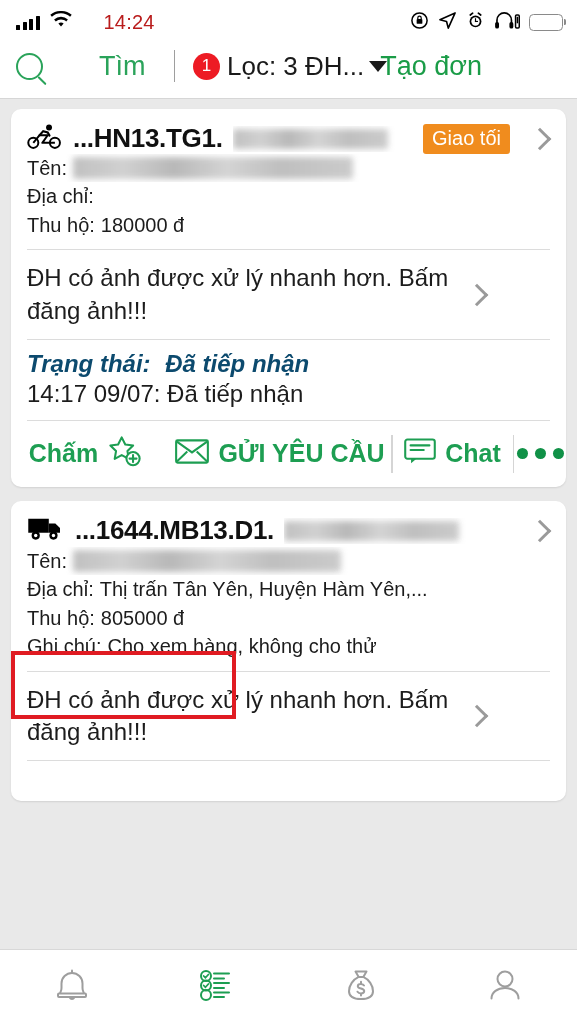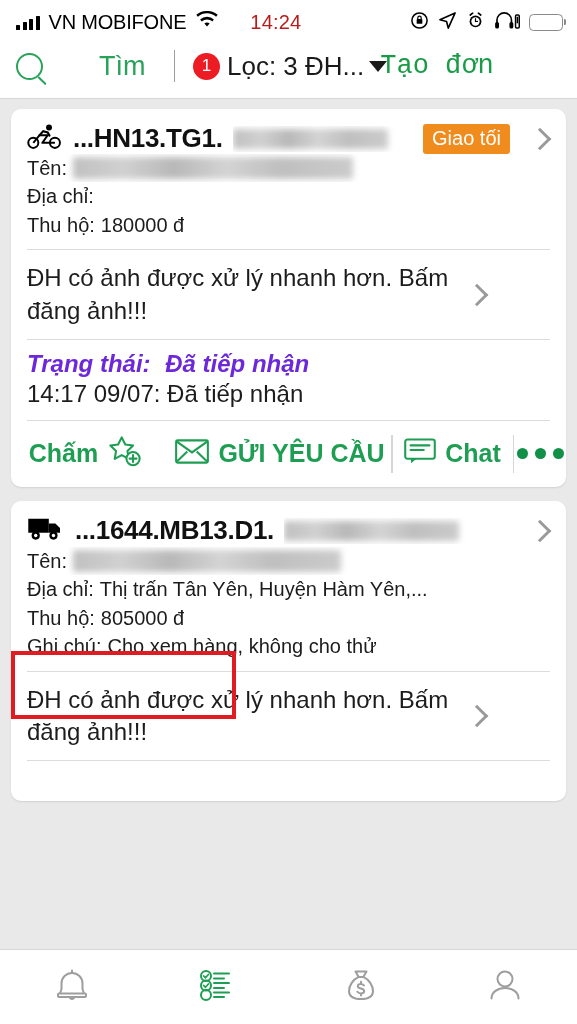--- a/index.html
+++ b/index.html
@@ -205,21 +205,20 @@
     border-top: 11px solid #1a1a1a;
     margin-left: -2px;
     flex: 0 0 auto;
   }
   .create-label {
     font-size: 27px;
     color: #1a9c47;
     margin-left: -7px;
     white-space: nowrap;
     cursor: pointer;
-    font-family: Liberation Mono, monospace;
   }
 
   
   .list {
     flex: 1 1 auto;
     overflow: hidden;
     padding: 10px 0 0 0;
     position: relative;
   }
   .card {
@@ -316,21 +315,21 @@
     flex: 1 1 auto;
     max-width: 430px;
   }
   .status-sec {
     padding: 10px 16px 12px 16px;
   }
   .status-line {
     font-size: 24px;
     font-weight: bold;
     font-style: italic;
-    color: #6d28d9;
+    color: #0c4a6e;
   }
   .status-time {
     font-size: 24px;
     color: #1c1c1c;
     margin-top: 2px;
   }
 
   
   .actions {
     display: flex;
@@ -407,21 +406,20 @@
 <div id="app">
 
   <div class="statusbar">
     <div class="sb-left">
       <span class="signal">
           <i></i>
           <i></i>
           <i></i>
           <i></i>
         </span>
-      <span class="carrier">VN MOBIFONE</span>
       <span>
         <svg width="24" height="18" viewBox="0 0 24 18">
             <path d="M12 15.6l2.6-3.1a4 4 0 0 0-5.2 0z" fill="#000"></path>
             <path d="M12 8.6c2 0 3.8.7 5.2 1.9l1.7-2.1A11 11 0 0 0 12 5.7a11 11 0 0 0-6.9 2.7l1.7 2.1A8 8 0 0 1 12 8.6z" fill="#000"></path>
             <path d="M12 2.3c3.5 0 6.7 1.3 9.1 3.4l1.6-2A16 16 0 0 0 12 0 16 16 0 0 0 1.3 3.7l1.6 2A13.7 13.7 0 0 1 12 2.3z" fill="#000"></path>
           </svg>
       </span>
       <span class="sb-time">14:24</span>
     </div>
     <div class="sb-right">

